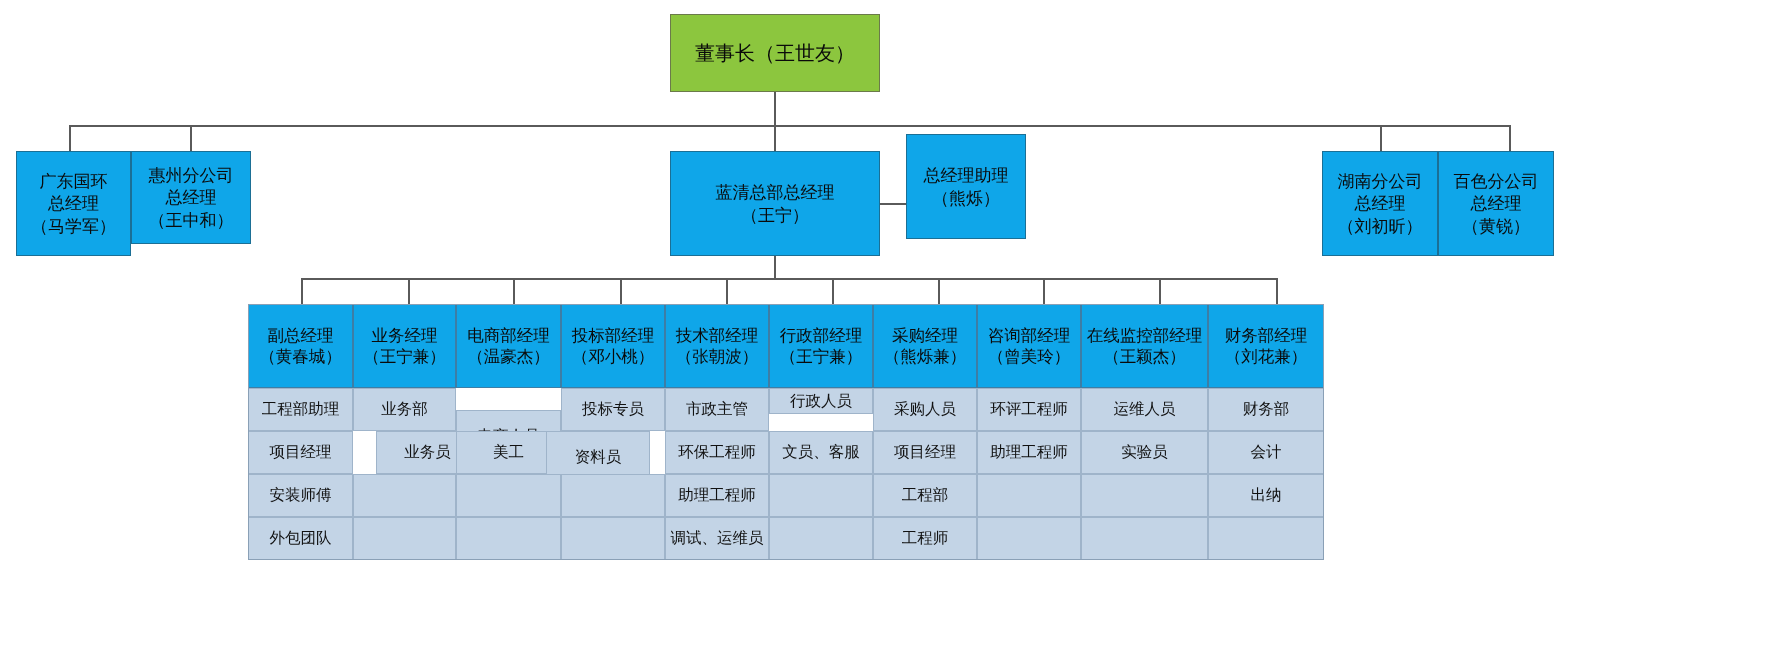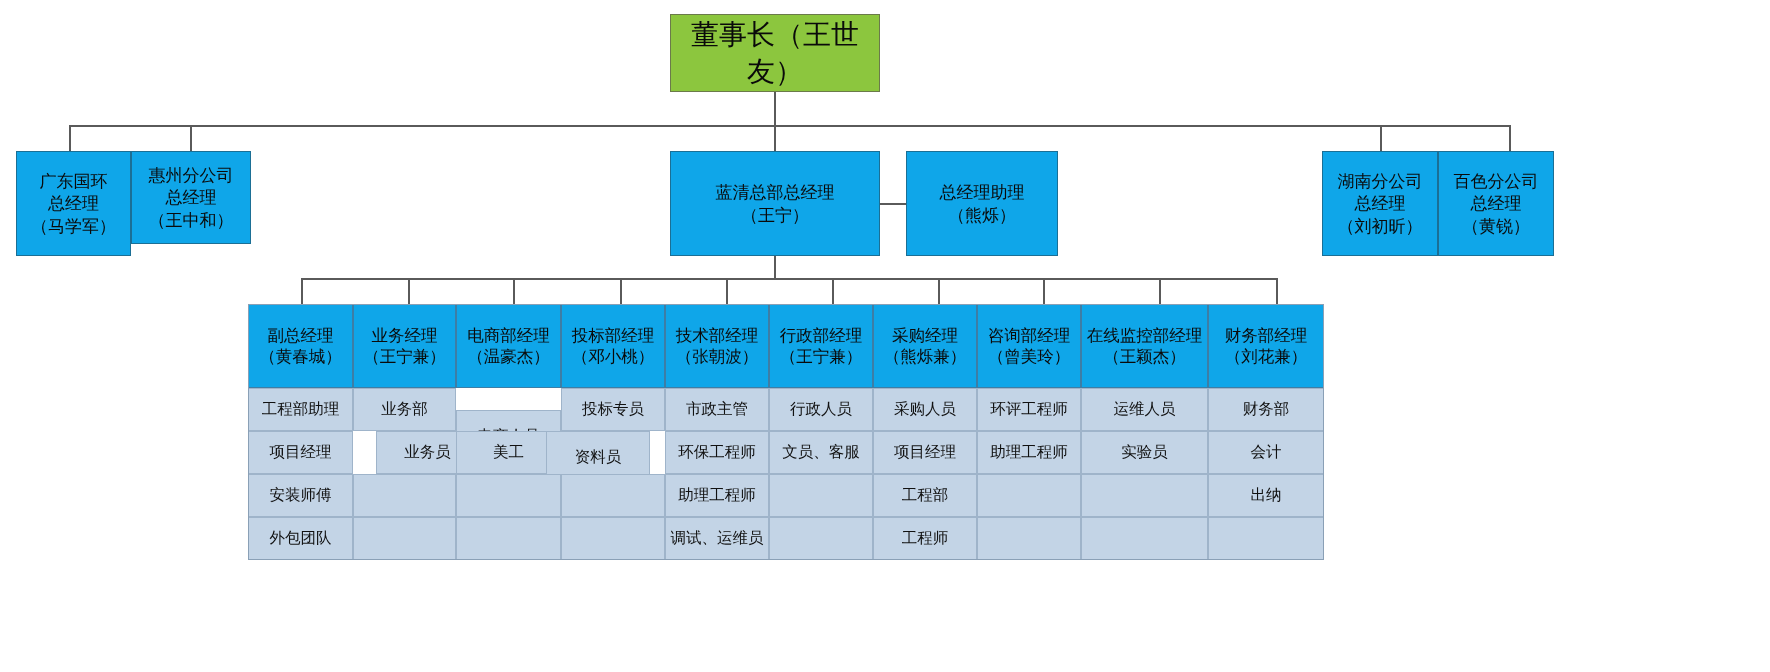--- a/index.html
+++ b/index.html
@@ -26,21 +26,21 @@
     align-items: center;
     justify-content: center;
     text-align: center;
     line-height: 1.33;
     white-space: pre-line;
     border: 1px solid #5a5a5a;
   }
   .box-ceo {
     background: #8CC63E;
     border: 1px solid #6b7a4a;
-    font-size: 28px;
+    font-size: 20px;
   }
   .box-blue {
     background: #0FA6E9;
     border: 1px solid #1b6f95;
     font-size: 17px;
   }
   .box-dept {
     background: #0FA6E9;
     border: 1px solid #3d7ea6;
     font-size: 16.5px;
@@ -91,21 +91,21 @@
   <div class="box box-blue" style="left:16px; top:151px; width:115px; height:105px;">广东国环
 总经理
 （马学军）</div>
   <div class="box box-blue" style="left:131px; top:151px; width:120px; height:93px;">惠州分公司
 总经理
 （王中和）</div>
 
   <div class="box box-blue" style="left:670px; top:151px; width:210px; height:105px;">蓝清总部总经理
 （王宁）</div>
   <div class="conn h" style="left:880px; top:203px; width:26px;"></div>
-  <div class="box box-blue" style="left:906px; top:151px; width:152px; height:105px;">总经理助理
+  <div class="box box-blue" style="left:906px; top:134px; width:120px; height:105px;">总经理助理
 （熊烁）</div>
 
   <div class="box box-blue" style="left:1322px; top:151px; width:116px; height:105px;">湖南分公司
 总经理
 （刘初昕）</div>
   <div class="box box-blue" style="left:1438px; top:151px; width:116px; height:105px;">百色分公司
 总经理
 （黄锐）</div>
 
   <div class="conn v" style="left:774px; top:256px; height:22px;"></div>
@@ -141,21 +141,21 @@
 （曾美玲）</div>
       <div class="box box-dept" style="left: 1081px; top: 304px; width: 127px; height: 84px;">在线监控部经理
 （王颖杰）</div>
       <div class="box box-dept" style="left: 1208px; top: 304px; width: 116px; height: 84px;">财务部经理
 （刘花兼）</div>
       <div class="cell" style="left: 248px; top: 388px; width: 105px; height: 43px;">工程部助理</div>
       <div class="cell" style="left: 353px; top: 388px; width: 103px; height: 43px;">业务部</div>
       <div class="cell" style="left: 456px; top: 410px; width: 105px; height: 53px;">电商人员</div>
       <div class="cell" style="left: 561px; top: 388px; width: 104px; height: 43px;">投标专员</div>
       <div class="cell" style="left: 665px; top: 388px; width: 104px; height: 43px;">市政主管</div>
-      <div class="cell" style="left: 769px; top: 388px; width: 104px; height: 43px;">行政人员</div>
+      <div class="cell" style="left: 769px; top: 388px; width: 104px; height: 26px;">行政人员</div>
       <div class="cell" style="left: 873px; top: 388px; width: 104px; height: 43px;">采购人员</div>
       <div class="cell" style="left: 977px; top: 388px; width: 104px; height: 43px;">环评工程师</div>
       <div class="cell" style="left: 1081px; top: 388px; width: 127px; height: 43px;">运维人员</div>
       <div class="cell" style="left: 1208px; top: 388px; width: 116px; height: 43px;">财务部</div>
       <div class="cell" style="left: 248px; top: 431px; width: 105px; height: 43px;">项目经理</div>
       <div class="cell" style="left: 353px; top: 431px; width: 103px; height: 43px; margin-left: 23px;">业务员</div>
       <div class="cell" style="left: 456px; top: 431px; width: 105px; height: 43px;">美工</div>
       <div class="cell" style="left: 546px; top: 431px; width: 104px; height: 53px; text-align: right;">资料员</div>
       <div class="cell" style="left: 665px; top: 431px; width: 104px; height: 43px;">环保工程师</div>
       <div class="cell" style="left: 769px; top: 431px; width: 104px; height: 43px;">文员、客服</div>

